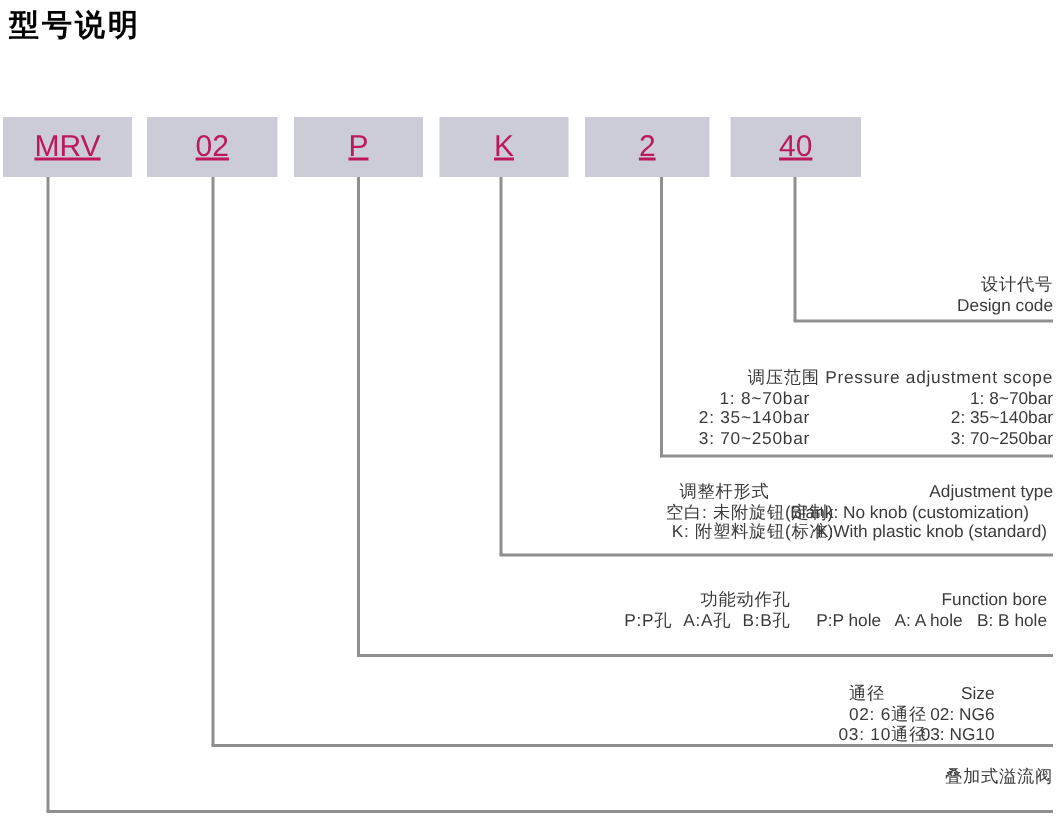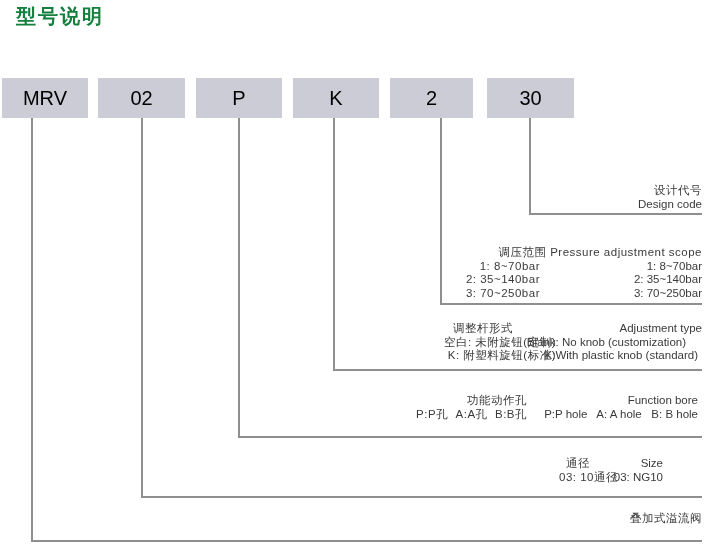--- a/index.html
+++ b/index.html
@@ -5,30 +5,30 @@
   html,body{margin:0;padding:0;background:#ffffff;}
   #stage{
     position:relative;
     width:705px;height:550px;
     background:#ffffff;
     font-family:"Liberation Sans","DejaVu Sans",sans-serif;
     color:#3a3a3a;
     overflow:hidden;
   }
   .page-title{
-    position:absolute;left:16px;top:3px;
-    font-size:20px;font-weight:bold;color:#15803d;
+    position:absolute;left:6px;top:3px;
+    font-size:20px;font-weight:bold;color:#000000;
     letter-spacing:2px;
   }
   
   .code-box{
     position:absolute;top:78px;height:40px;
     background:#cbccd6;
     display:flex;align-items:center;justify-content:center;
-    font-size:20px;color:#000000;
+    font-size:20px;color:#be185d;text-decoration:underline;
   }
   
   .vline,.hline{position:absolute;background:#8f8f8f;}
   .vline{width:1.5px;}
   .hline{height:1.5px;}
   
   .blk{position:absolute;text-align:right;font-size:11.5px;line-height:13.5px;}
   .row{position:relative;height:13.5px;}
   .row span{position:absolute;top:0;white-space:pre;}
   .zh{letter-spacing:0.5px;}
@@ -38,21 +38,21 @@
 
 <div id="stage">
 
   <div class="page-title">型号说明</div>
 
   <div class="code-box" style="left:2px;width:86px;">MRV</div>
   <div class="code-box" style="left:98px;width:87px;">02</div>
   <div class="code-box" style="left:196px;width:86px;">P</div>
   <div class="code-box" style="left:293px;width:86px;">K</div>
   <div class="code-box" style="left:390px;width:83px;">2</div>
-  <div class="code-box" style="left:487px;width:87px;">30</div>
+  <div class="code-box" style="left:487px;width:87px;">40</div>
 
   <div class="vline" style="left:31px;top:118px;height:423px;"></div>
   <div class="vline" style="left:141px;top:118px;height:379px;"></div>
   <div class="vline" style="left:238px;top:118px;height:319px;"></div>
   <div class="vline" style="left:333px;top:118px;height:252px;"></div>
   <div class="vline" style="left:440px;top:118px;height:186px;"></div>
   <div class="vline" style="left:529px;top:118px;height:96px;"></div>
 
   <div class="hline" style="left:529px;top:213px;width:173px;"></div>
   <div class="hline" style="left:440px;top:303px;width:262px;"></div>
@@ -107,20 +107,24 @@
       <span style="right:4px;margin-left:38px;">P:P hole   A: A hole   B: B hole</span>
     </div>
   </div>
 
   <div class="blk" style="right:42px;top:457px;width:200px;">
     <div class="row">
       <span class="zh" style="right:73px;">通径</span>
       <span style="right:0;">Size</span>
     </div>
     <div class="row">
+      <span class="zh" style="right:45px;">02: 6通径</span>
+      <span style="right:0;">02: NG6</span>
+    </div>
+    <div class="row">
       <span class="zh" style="right:45px;">03: 10通径</span>
       <span style="right:0;">03: NG10</span>
     </div>
   </div>
 
   <div class="blk" style="right:3px;top:512px;width:220px;">
     <div class="zh">叠加式溢流阀</div>
   </div>
 
 </div>

